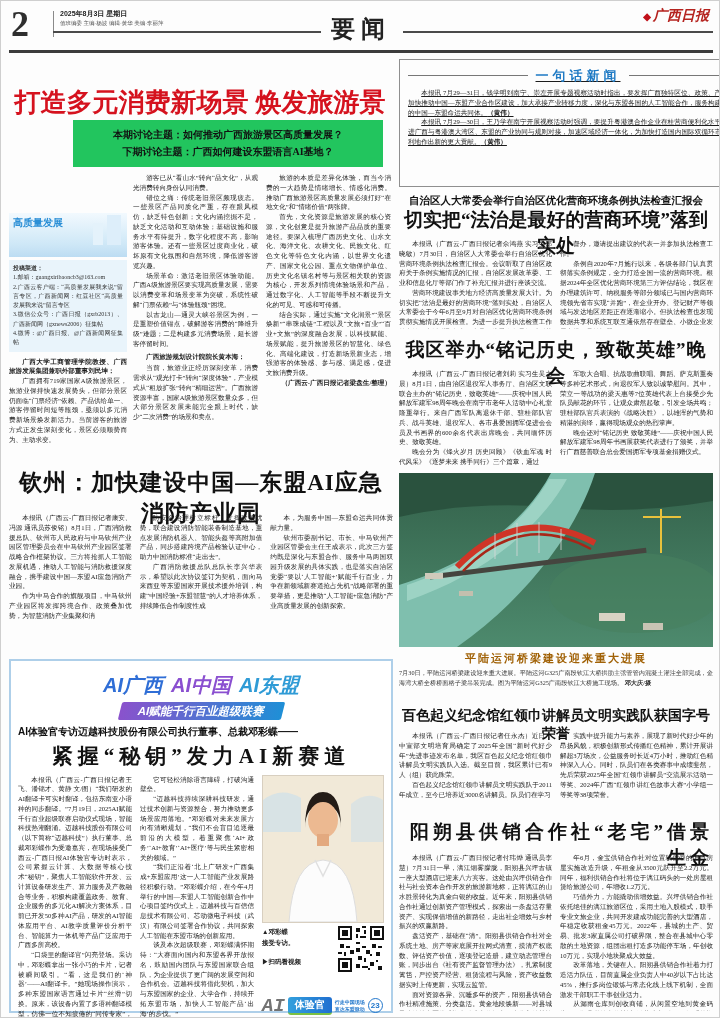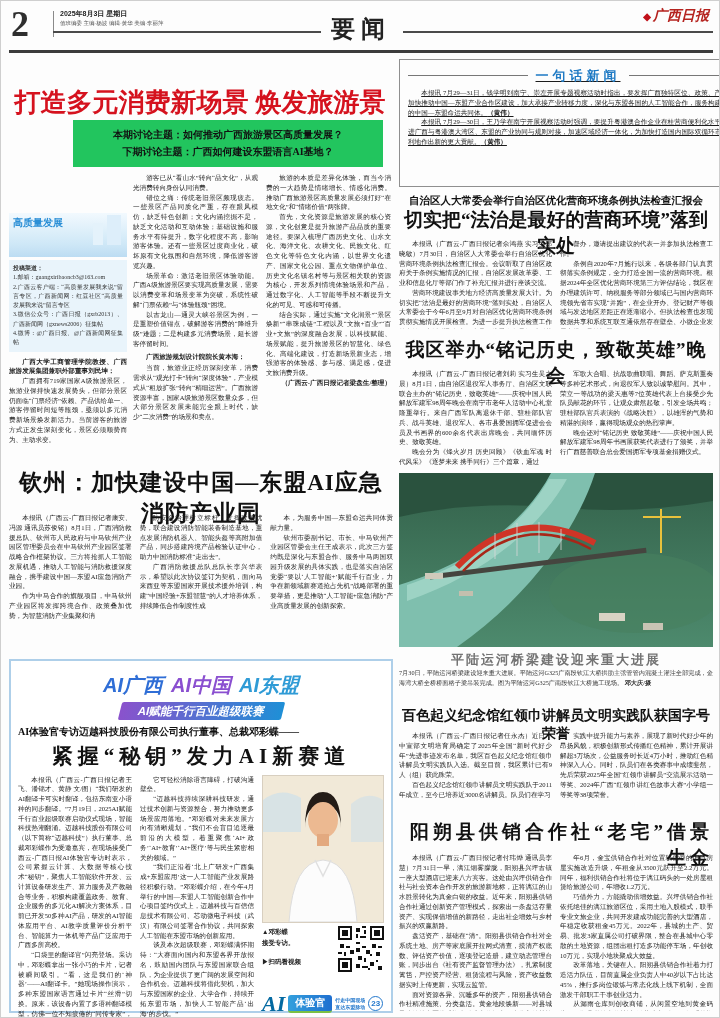--- a/index.html
+++ b/index.html
@@ -63,35 +63,35 @@
   .ai-box { left:8px; top:658px; width:384px; height:354px; border:2px solid #aecfe9;
     padding:11px 7px 5px; background:#fff; }
   .ai-banner { text-align:center; font-family:"Liberation Sans",sans-serif;
     font-size:20px; font-weight:bold; font-style:italic; }
   .ai-banner .b1 { color:#2f6ed6; } .ai-banner .b2 { color:#8a4fd0; margin:0 8px; } .ai-banner .b3 { color:#2f9bd6; }
   .ai-badge-row { text-align:center; margin-top:1px; }
   .ai-badge { display:inline-block; transform:skewX(-14deg);
     background:linear-gradient(90deg,#8a52cc,#1f8fd6); color:#fff;
     font-family:"Liberation Sans",sans-serif; font-size:11.5px; font-weight:bold;
     padding:1.5px 18px; border-radius:2px; }
-  .ai-kicker { margin-top:5px; font-family:Liberation Serif, serif;
+  .ai-kicker { margin-top:5px; font-family:Liberation Sans, sans-serif;
     font-size:10px; font-weight:bold; color:#111; }
   .ai-headline { text-align:center; font-size:21px; font-weight:bold; letter-spacing:5px;
     margin:3px 0 5px; color:#111; }
   .ai-content { display:flex; gap:8px; height:242px; }
   .ai-c1, .ai-c2 { width:118px; overflow:hidden; }
   .ai-media { width:122px; display:flex; flex-direction:column; }
   .portrait { height:148px; border:1px solid #d8cfc0; overflow:hidden; }
   .media-caps { margin-top:3px; display:flex; gap:4px; }
   .mc-left { flex:1; font-size:6.5px; font-weight:bold; line-height:1.7; color:#222; }
   .mc-scan { margin-top:8px; }
   .qr { width:46px; height:46px; }
   .ai-logo-row { margin-top:auto; display:flex; align-items:center; gap:3px; }
-  .logo-ai { font-family:Liberation Serif, serif; font-size:22px; font-weight:bold;
-    font-style:italic; color:#0369a1; }
+  .logo-ai { font-family:Liberation Mono, monospace; font-size:19px; font-weight:bold;
+    font-style:italic; color:#737373; }
   .logo-name { background:linear-gradient(90deg,#33a0dd,#1f6fd0); color:#fff;
     font-family:"Liberation Sans",sans-serif; font-size:10px; font-weight:bold;
     padding:1px 7px; border-radius:3px; border-bottom:2px solid #7bc043; }
   .logo-slogans { font-family:"Liberation Sans",sans-serif; font-size:5px; font-weight:bold;
     color:#2277cc; line-height:1.4; }
   .logo-circle { width:15px; height:15px; border:1.3px solid #2277cc; border-radius:50%;
     color:#2277cc; font-family:"Liberation Sans",sans-serif; font-size:8px; font-weight:bold;
     display:flex; align-items:center; justify-content:center; }
 
   
@@ -107,21 +107,21 @@
   .fz-headline { left:398px; top:206px; width:314px; text-align:center;
     font-size:19px; font-weight:bold; color:#111; }
   .fz-body { left:398px; top:238px; width:314px; height:90px; }
 
   .wh-headline { left:398px; top:336px; width:314px; text-align:center;
     font-size:19px; font-weight:bold; letter-spacing:1px; color:#111; }
   .wh-body { left:398px; top:368px; width:314px; height:100px; }
 
   .bridge-photo { left:398px; top:472px; width:314px; height:174px; overflow:hidden; }
   .bp-title { left:398px; top:650px; width:314px; text-align:center;
-    font-size:13px; font-weight:bold; letter-spacing:2px; color:#737373; }
+    font-size:11px; font-weight:bold; letter-spacing:2px; color:#a16207; }
   .bp-cap { left:398px; top:667px; width:314px; font-size:6.2px; line-height:1.55;
     color:#333; text-align:justify; }
 
   .bs-headline { left:398px; top:706px; width:314px; text-align:center;
     font-size:14px; font-weight:bold; color:#111; }
   .bs-body { left:398px; top:730px; width:314px; height:84px; }
 
   .ys-headline { left:398px; top:818px; width:314px; text-align:right;
     font-size:19px; font-weight:bold; letter-spacing:4px; color:#111; }
   .ys-body { left:398px; top:852px; width:314px; height:158px; }

